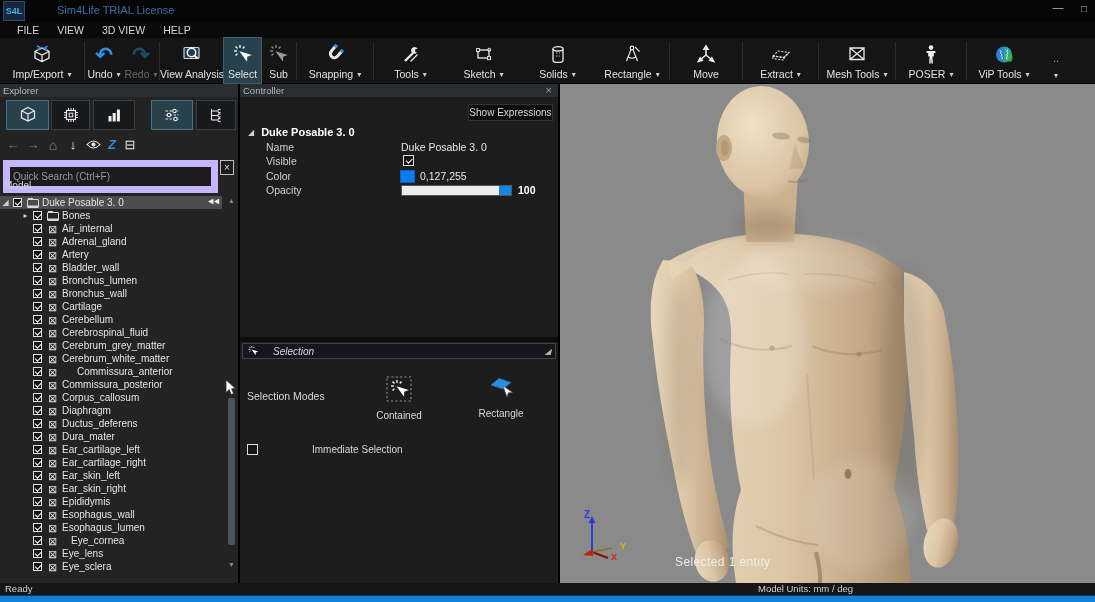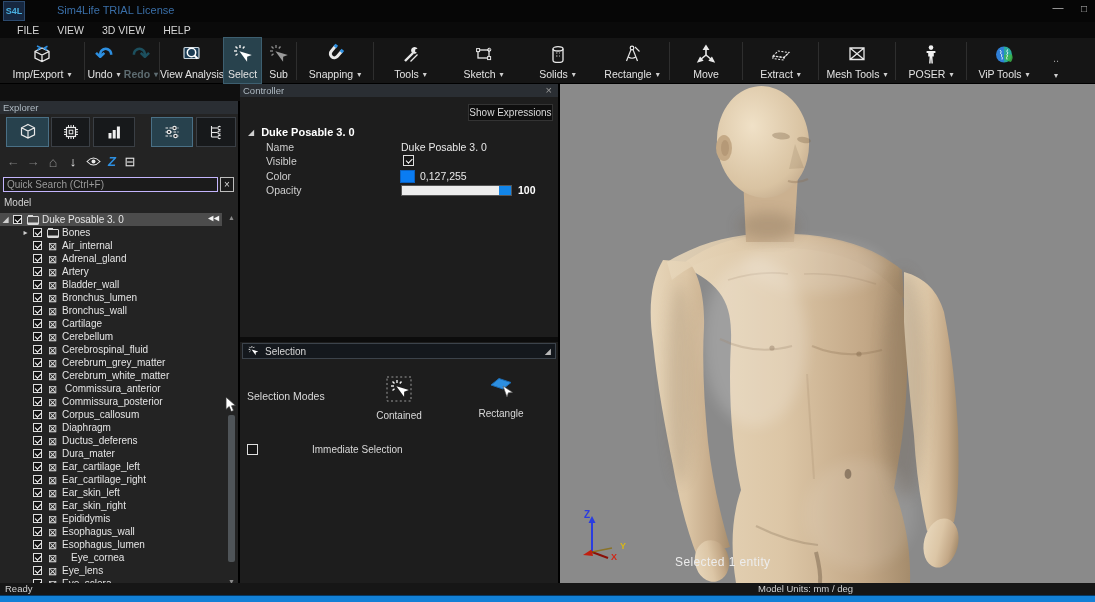--- a/index.html
+++ b/index.html
@@ -22,49 +22,49 @@
     display:flex; align-items:center; padding-left:8px; gap:0; }
   .menu-item { color:#d6d6d6; font-size:10.5px; padding:0 9px; cursor:default; }
 
   
   #toolbar { position:absolute; left:0; top:38px; width:1095px; height:46px; background:#151515;
     border-bottom:1px solid #000; display:flex; align-items:stretch; }
   .tbtn { display:flex; flex-direction:column; align-items:center; justify-content:flex-end;
     padding-bottom:3px; position:relative; }
   .tbtn .ticon { height:26px; display:flex; align-items:center; justify-content:center; }
   .tbtn .tlab { font-size:10.5px; color:#e2e2e2; white-space:nowrap; display:flex; align-items:center; gap:4px; }
-  .tbtn.disabled .tlab { color:#5d6b70;font-weight:bold; }
+  .tbtn.disabled .tlab { color:#5d6b70; }
   .tbtn.active { background:#28424d; outline:1px solid #3d5f70; }
   .caret { font-size:8px; color:#cfcfcf; }
   .tsep { width:1px; background:#2e2e2e; margin:4px 0 3px 0; }
   .glyph-undo { font-size:21px; color:#2d8fe0; font-weight:bold; line-height:20px; }
   .glyph-redo { font-size:21px; color:#1c4履a; color:#1c4f5e; font-weight:bold; line-height:20px; }
 
   
-  #explorer { position:absolute; left:0; top:101px; width:240px; height:499px; background:#232323;
+  #explorer { position:absolute; left:0; top:84px; width:240px; height:499px; background:#232323;
     border-right:2px solid #000; }
   #controller { position:absolute; left:240px; top:84px; width:320px; height:499px; background:#1d1d1d;
     border-right:2px solid #000; }
   #viewport3d { position:absolute; left:560px; top:84px; width:535px; height:499px; background:#8a8a8a; overflow:hidden; }
 
   .panel-header { position:absolute; left:0; top:0; right:0; height:13px; background:#2a2e33;
     color:#aeb9c2; font-size:9.5px; padding:1px 0 0 3px; }
 
   
   .ex-tab { position:absolute; top:16px; height:30px; background:#17191b; border:1px solid #3a3f45;
     display:flex; align-items:center; justify-content:center; }
   .ex-tab.active { background:#27414d; border-color:#4a7086; }
 
   
   .mini { position:absolute; top:52px; height:17px; display:flex; align-items:center; justify-content:center;
     font-size:13px; }
 
   
-  #search-box { position:absolute; left:3px; top:76px; width:215px; height:15px; background:#1b1b1b;
-    border:1px solid #c4b5fd; color:#cfcfcf; font-size:10px; padding:0 3px;
+  #search-box { position:absolute; left:3px; top:76px; width:215px; height:33px; background:#1b1b1b;
+    border:7px solid #c4b5fd; color:#cfcfcf; font-size:10px; padding:0 3px;
     font-family:"Liberation Sans", sans-serif; }
   #search-box::placeholder { color:#9a9a9a; }
   #search-clear { position:absolute; left:220px; top:76px; width:14px; height:15px; border:1px solid #bdbdbd;
     color:#dcdcdc; font-size:10px; display:flex; align-items:center; justify-content:center; background:#1b1b1b; }
 
   #model-label { position:absolute; left:4px; top:96px; font-size:10px; color:#d2d2d2; }
 
   
   #tree { position:absolute; left:0; top:112px; width:224px; height:387px; overflow:hidden; }
   .trow { height:13px; display:flex; align-items:center; font-size:10px; color:#e4e4e4; }
@@ -112,21 +112,21 @@
     outline:1px solid #0a60c0; }
   #opacity-track { position:absolute; left:161px; top:101px; width:111px; height:11px; background:#ededed;
     border:1px solid #555; }
   #opacity-handle { position:absolute; right:0; top:0; width:12px; height:9px; background:#1285e8; }
   #opacity-val { position:absolute; left:278px; top:100px; font-size:10.5px; font-weight:bold; color:#fff; }
 
   #ct-divider { position:absolute; left:0; top:253px; width:318px; height:5px; background:#0c0c0c; }
 
   
   #sel-header { position:absolute; left:2px; top:259px; width:314px; height:16px; background:#14181d;
-    border:1px solid #3c434b; display:flex; align-items:center; gap:5px; padding-left:4px; }
+    border:1px solid #3c434b; display:flex; align-items:center; gap:13px; padding-left:4px;font-style:italic; }
   #sel-header span.st { color:#d8d8d8; font-size:10px; }
   #sel-collapse { position:absolute; right:4px; top:3px; color:#b8b8b8; font-size:8px; }
   #sel-modes-label { position:absolute; left:7px; top:306px; font-size:10.5px; color:#d8d8d8; }
   .mode-opt { position:absolute; width:80px; text-align:center; }
   .mode-opt .mlab { font-size:10px; color:#d8d8d8; margin-top:4px; }
   #mode-contained { left:119px; top:292px; }
   #mode-rect { left:221px; top:292px; }
   #imm-row { position:absolute; left:7px; top:360px; display:flex; align-items:center; gap:8px; }
   #imm-row .cbx { width:11px; height:11px; margin:0; }
   #imm-row .ilab { font-size:10px; color:#d8d8d8;margin-left:46px; }
@@ -569,21 +569,21 @@
             <span class="texp"></span>
             <span class="cbx on"></span>
             <span class="tico ic-mesh"></span>
             <span class="tlabel" style="margin-left:3px">Cerebrum_white_matter</span>
           </div>
 
           <div class="trow child">
             <span class="texp"></span>
             <span class="cbx on"></span>
             <span class="tico ic-mesh"></span>
-            <span class="tlabel" style="margin-left:6px">Commissura_anterior</span>
+            <span class="tlabel" style="margin-left:18px">Commissura_anterior</span>
           </div>
 
           <div class="trow child">
             <span class="texp"></span>
             <span class="cbx on"></span>
             <span class="tico ic-mesh"></span>
             <span class="tlabel" style="margin-left:3px">Commissura_posterior</span>
           </div>
 
           <div class="trow child">

